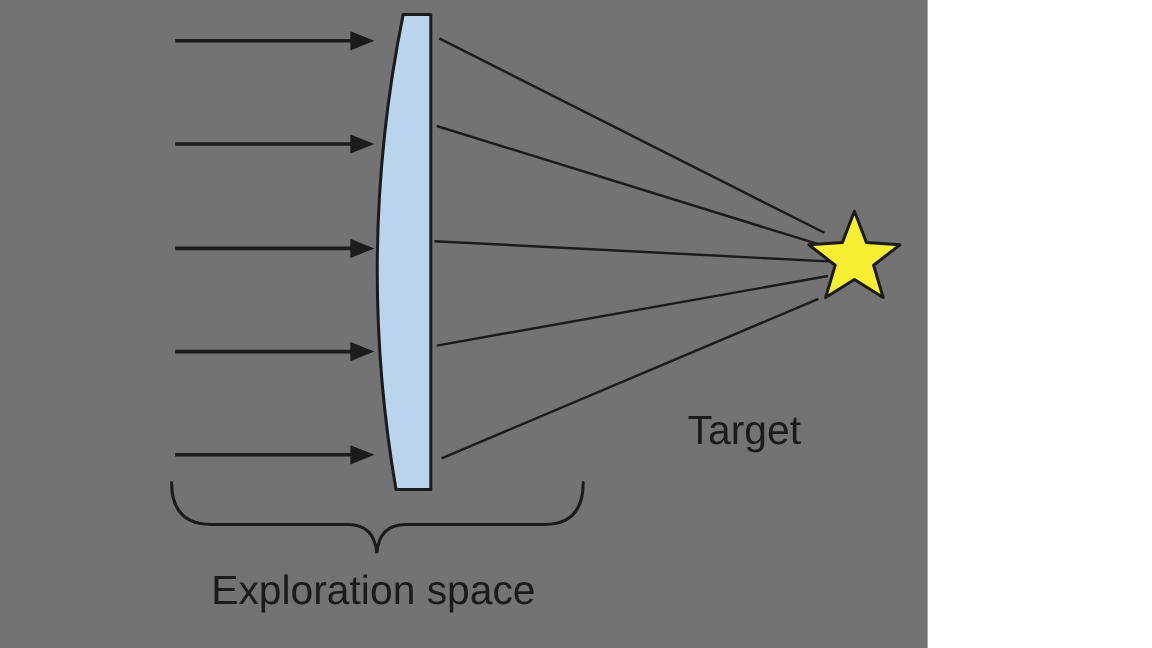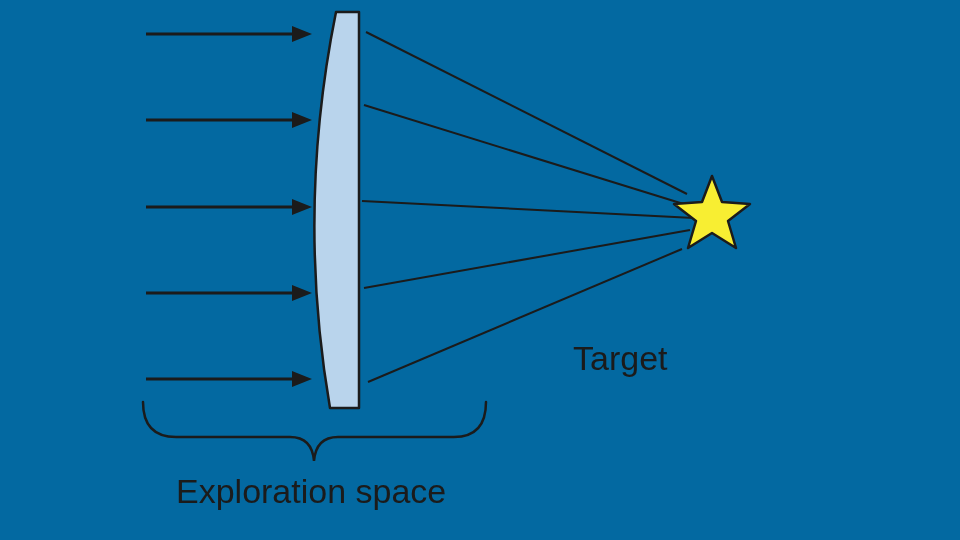--- a/index.html
+++ b/index.html
@@ -6,23 +6,23 @@
     margin: 0;
     padding: 0;
     background: #ffffff;
     width: 960px;
     height: 540px;
     overflow: hidden;
     font-family: "Liberation Sans", sans-serif;
   }
   .stage {
     position: relative;
-    width: 960px;
+    width: 773px;
     height: 540px;
-    background: #0369a1;
+    background: #737373;
   }
   svg {
     display: block;
   }
   .diagram-label {
     font-family: "Liberation Sans", sans-serif;
     font-size: 34px;
     fill: #1b1b1b;
   }
 </style>

